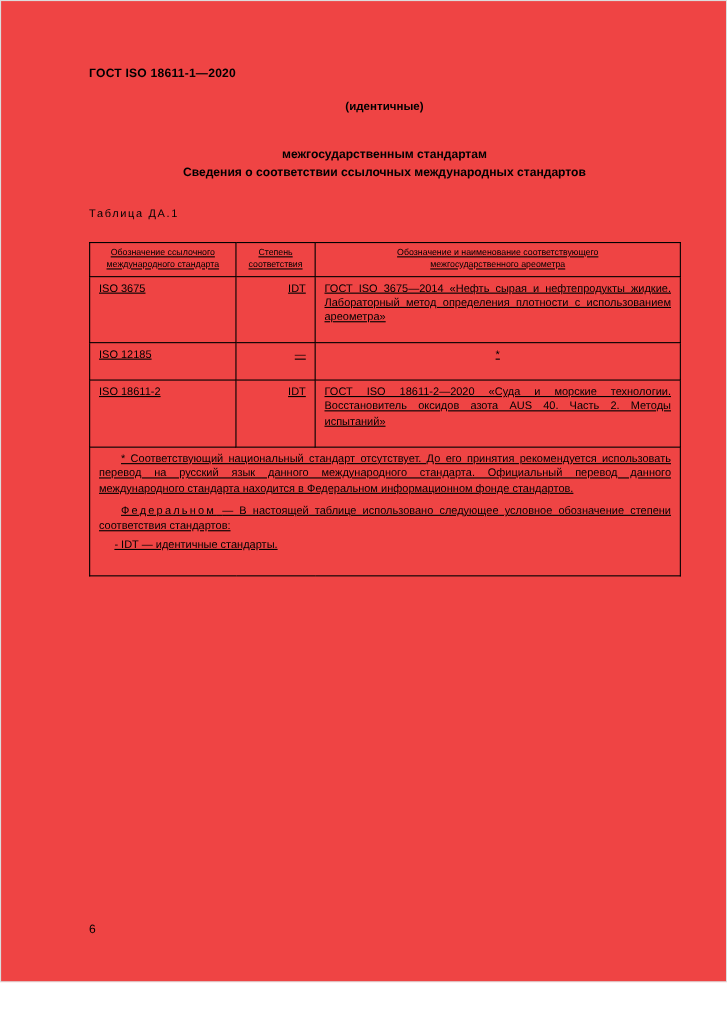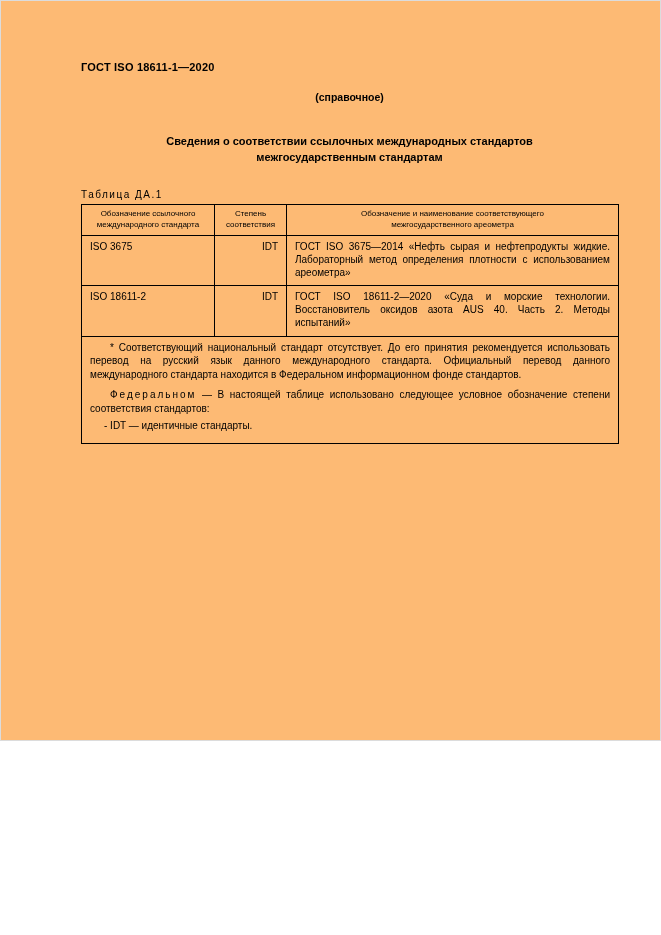--- a/index.html
+++ b/index.html
@@ -2,22 +2,22 @@
 <html><head>
 <meta charset="utf-8">
 <style>
   * { box-sizing: border-box; }
   html, body { margin: 0; padding: 0; background: #ffffff; }
   body { font-family: "Liberation Sans", sans-serif; color: #000; }
 
   .page {
     position: relative;
     width: 661px;
-    height: 741px;
-    background: #fdba74;
+    height: 893px;
+    background: #ef4444;
     border: 1px solid #dcdcdc;
     padding: 60px 44px 0 80px;
     overflow: hidden;
   }
 
   .doc-header {
     font-size: 11px;
     font-weight: bold;
     letter-spacing: 0.2px;
   }
@@ -35,45 +35,46 @@
   .section-heading {
     margin-top: 30px;
     text-align: center;
     font-size: 11px;
     font-weight: bold;
     line-height: 1.4;
   }
 
   .table-caption {
     margin-top: 24px;
-    margin-bottom: 4px;
+    margin-bottom: 20px;
     font-size: 10px;
     letter-spacing: 1.5px;
   }
 
   table.std-table {
     border-collapse: collapse;
     width: 537px;
     table-layout: fixed;
+    text-decoration: underline;
   }
   .std-table th, .std-table td {
     border: 1px solid #000;
     vertical-align: top;
   }
   .std-table th {
     font-size: 8px;
     font-weight: normal;
     text-align: center;
     padding: 4px 5px;
     white-space: pre-line;
     line-height: 1.35;
   }
   .std-table td {
     font-size: 10px;
-    padding: 4px 8px 6px 8px;
+    padding: 4px 8px 16px 8px;
     line-height: 1.32;
   }
   .col-ref  { width: 133px; }
   .col-deg  { width: 72px;  }
   .col-corr { width: 332px; }
 
   .c1 { text-align: left; }
   .c2 { text-align: right; }
   .c3 { text-align: justify; }
   .c3.centered { text-align: center; }
@@ -108,26 +109,26 @@
 </head>
 <body>
 
 <div class="page">
 
   <div class="doc-header">ГОСТ ISO 18611-1—2020</div>
 
   <div class="content-col">
 
     <div class="appendix-block">
-      <div>(справочное)</div>
+      <div>(идентичные)</div>
     </div>
 
     <div class="section-heading">
+      <div>межгосударственным стандартам</div>
       <div>Сведения о соответствии ссылочных международных стандартов</div>
-      <div>межгосударственным стандартам</div>
     </div>
 
     <div class="table-caption">Таблица ДА.1</div>
 
     <table class="std-table">
       <colgroup>
         <col class="col-ref">
         <col class="col-deg">
         <col class="col-corr">
       </colgroup>
@@ -141,20 +142,25 @@
 межгосударственного ареометра</th>
         </tr>
       </thead>
       <tbody>
         <tr>
           <td class="c1">ISO 3675</td>
           <td class="c2">IDT</td>
           <td class="c3">ГОСТ ISO 3675—2014 «Нефть сырая и нефтепродукты жидкие. Лабораторный метод определения плотности с использованием ареометра»</td>
         </tr>
         <tr>
+          <td class="c1">ISO 12185</td>
+          <td class="c2">—</td>
+          <td class="c3 centered">*</td>
+        </tr>
+        <tr>
           <td class="c1">ISO 18611-2</td>
           <td class="c2">IDT</td>
           <td class="c3">ГОСТ ISO 18611-2—2020 «Суда и морские технологии. Восстановитель оксидов азота AUS 40. Часть 2. Методы испытаний»</td>
         </tr>
         <tr>
           <td class="footcell" colspan="3">
             <p class="footnote">* Соответствующий национальный стандарт отсутствует. До его принятия рекомендуется использовать перевод на русский язык данного международного стандарта. Официальный перевод данного международного стандарта находится в Федеральном информационном фонде стандартов.</p>
             <p class="note">
               <span class="note-label">Федеральном</span>
               <span>—  В настоящей таблице использовано следующее условное обозначение степени соответствия стандартов:</span>

